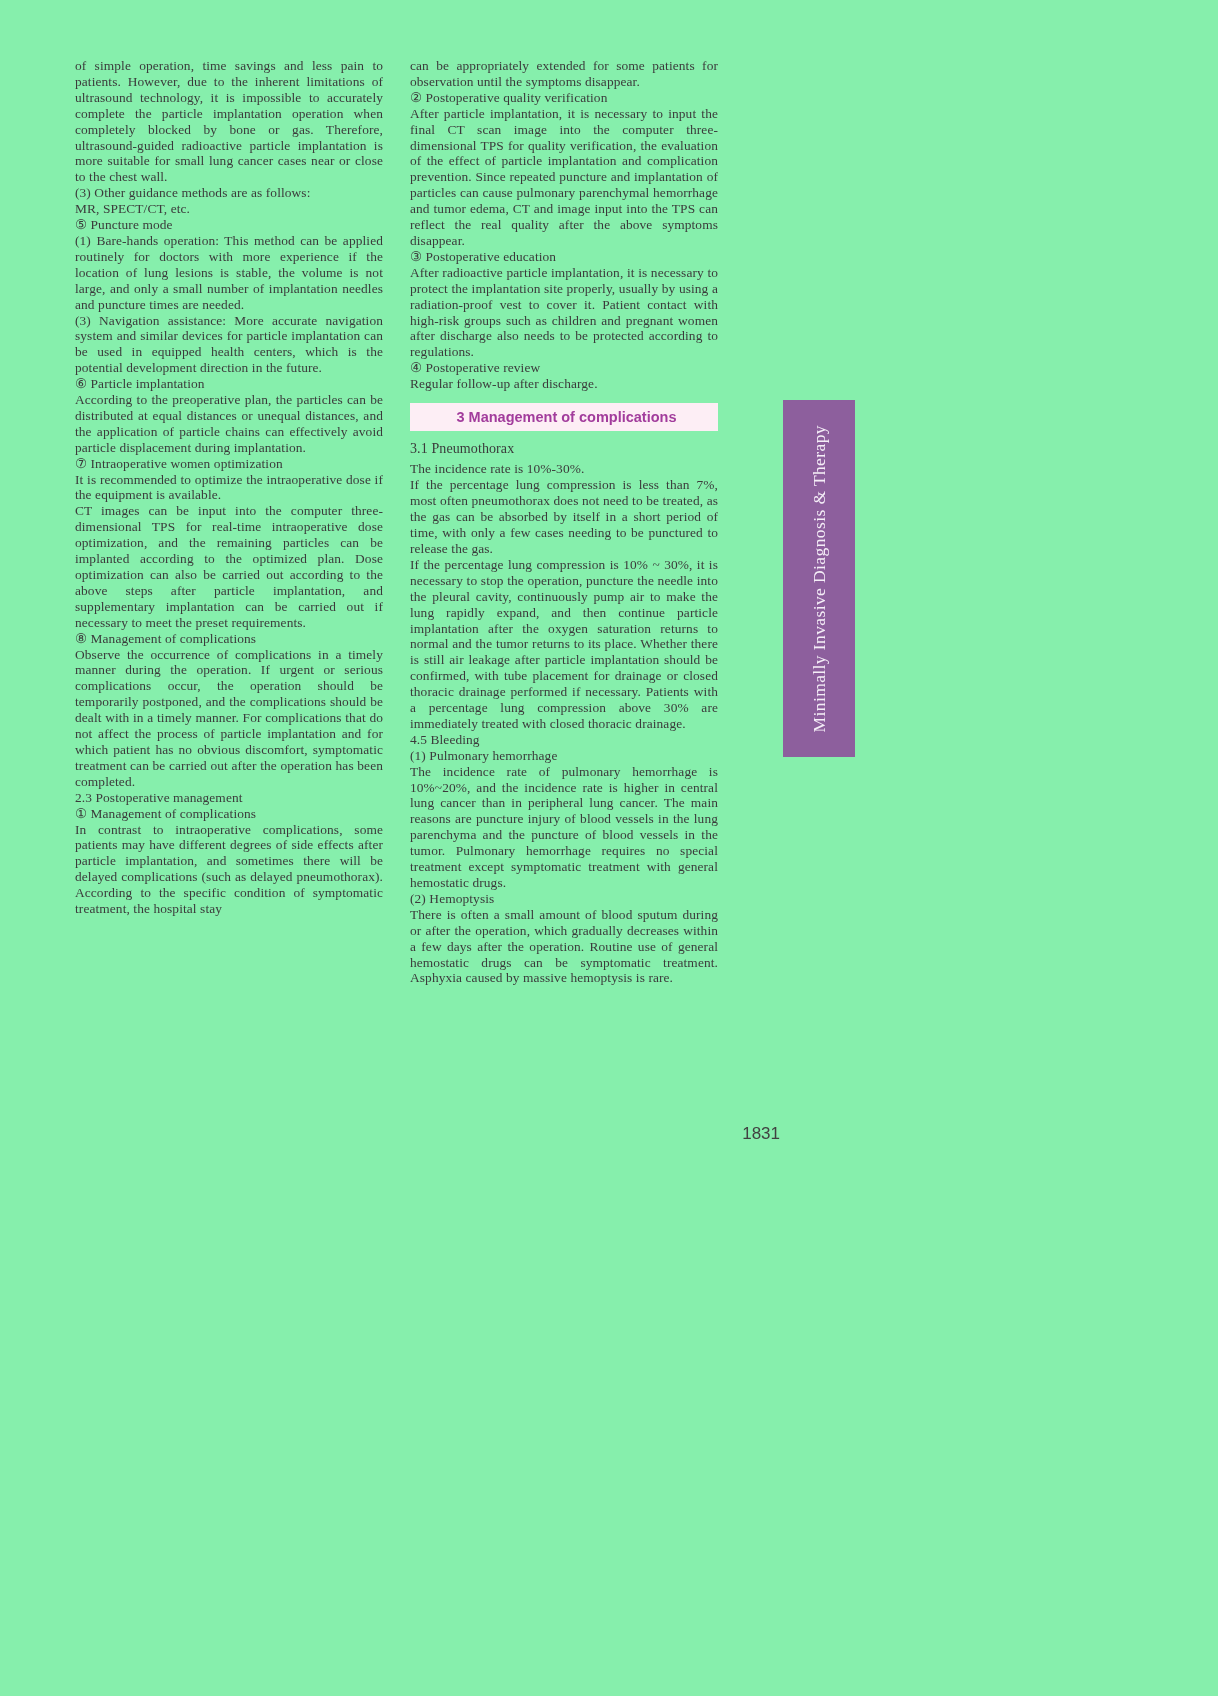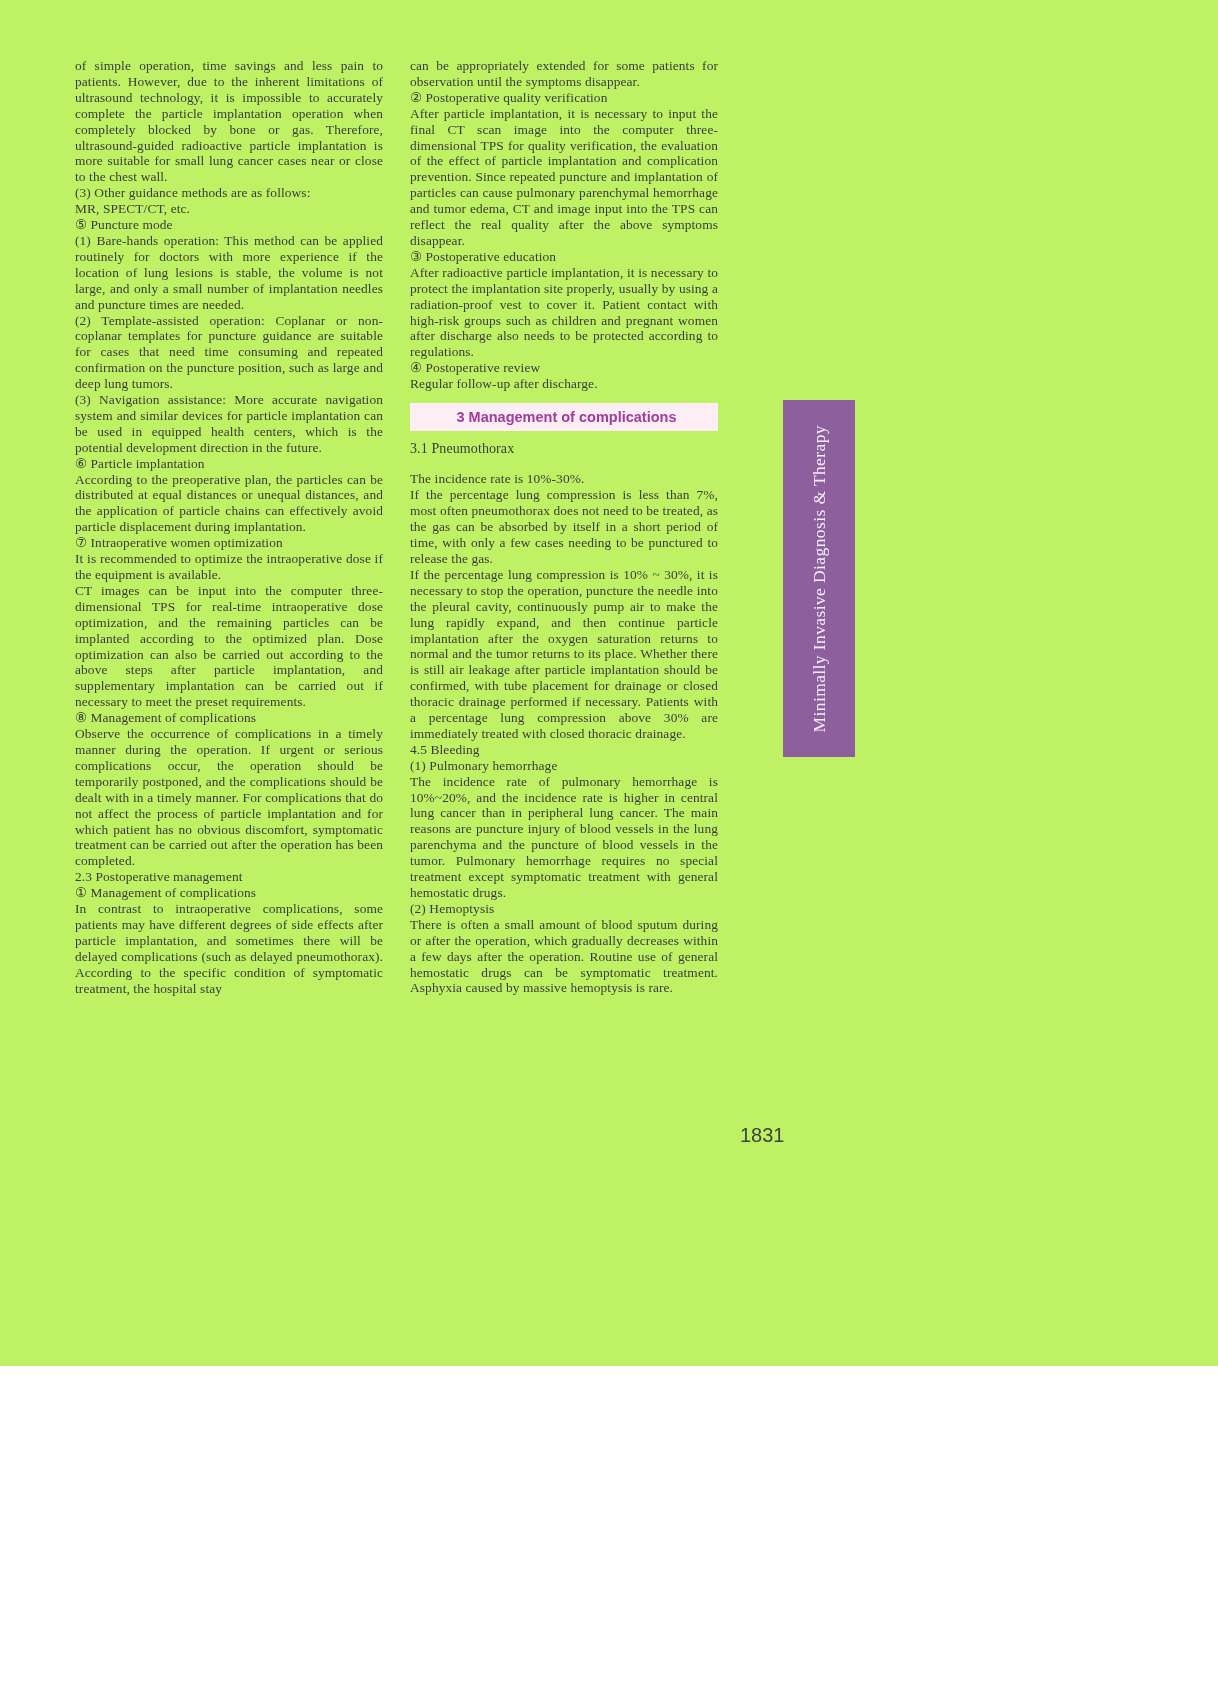--- a/index.html
+++ b/index.html
@@ -3,22 +3,22 @@
 <meta charset="utf-8">
 <style>
   html, body {
     margin: 0;
     padding: 0;
     background: #ffffff;
   }
   .page {
     position: relative;
     width: 1218px;
-    height: 1366px;
-    background: #bef264;
+    height: 1696px;
+    background: #86efac;
     overflow: hidden;
     font-family: "Liberation Serif", "DejaVu Serif", serif;
   }
   .col {
     position: absolute;
     top: 58px;
     width: 308px;
     text-align: justify;
     color: #3b3b3b;
     font-size: 13.4px;
@@ -34,21 +34,21 @@
     font-family: "Liberation Sans", "DejaVu Sans", sans-serif;
     font-weight: bold;
     font-size: 14.5px;
     line-height: 14.5px;
     text-align: center;
     padding: 7px 0 6px 5px;
     margin: 11px 0 10px 0;
     letter-spacing: 0;
   }
   .block-subheading {
-    margin: 8px 0 15px 0;
+    margin: 8px 0 5px 0;
     font-size: 14px;
     text-align: left;
   }
   .side-tab {
     position: absolute;
     left: 783px;
     top: 400px;
     width: 72px;
     height: 357px;
     background: var(--accent-purple, #8d5f9d);
@@ -65,35 +65,34 @@
     font-size: 17.5px;
     letter-spacing: 0.4px;
   }
   .page-number {
     position: absolute;
     left: 740px;
     top: 1124px;
     width: 40px;
     text-align: right;
     font-family: "Liberation Sans", "DejaVu Sans", sans-serif;
-    font-size: 20px;
+    font-size: 17px;
     color: #414141;
   }
 </style>
 </head>
 <body>
 
 <div class="page">
   <div class="col col-left">
       <p class="block block-body">of simple operation, time savings and less pain to patients. However, due to the inherent limitations of ultrasound technology, it is impossible to accurately complete the particle implantation operation when completely blocked by bone or gas. Therefore, ultrasound-guided radioactive particle implantation is more suitable for small lung cancer cases near or close to the chest wall.</p>
       <p class="block block-body">(3) Other guidance methods are as follows:</p>
       <p class="block block-body">MR, SPECT/CT, etc.</p>
       <p class="block block-body">⑤ Puncture mode</p>
       <p class="block block-body">(1) Bare-hands operation: This method can be applied routinely for doctors with more experience if the location of lung lesions is stable, the volume is not large, and only a small number of implantation needles and puncture times are needed.</p>
-      <p class="block block-body">(2) Template-assisted operation: Coplanar or non-coplanar templates for puncture guidance are suitable for cases that need time consuming and repeated confirmation on the puncture position, such as large and deep lung tumors.</p>
       <p class="block block-body">(3) Navigation assistance: More accurate navigation system and similar devices for particle implantation can be used in equipped health centers, which is the potential development direction in the future.</p>
       <p class="block block-body">⑥ Particle implantation</p>
       <p class="block block-body">According to the preoperative plan, the particles can be distributed at equal distances or unequal distances, and the application of particle chains can effectively avoid particle displacement during implantation.</p>
       <p class="block block-body">⑦ Intraoperative women optimization</p>
       <p class="block block-body">It is recommended to optimize the intraoperative dose if the equipment is available.</p>
       <p class="block block-body">CT images can be input into the computer three-dimensional TPS for real-time intraoperative dose optimization, and the remaining particles can be implanted according to the optimized plan. Dose optimization can also be carried out according to the above steps after particle implantation, and supplementary implantation can be carried out if necessary to meet the preset requirements.</p>
       <p class="block block-body">⑧ Management of complications</p>
       <p class="block block-body">Observe the occurrence of complications in a timely manner during the operation. If urgent or serious complications occur, the operation should be temporarily postponed, and the complications should be dealt with in a timely manner. For complications that do not affect the process of particle implantation and for which patient has no obvious discomfort, symptomatic treatment can be carried out after the operation has been completed.</p>
       <p class="block block-body">2.3 Postoperative management</p>
       <p class="block block-body">① Management of complications</p>

